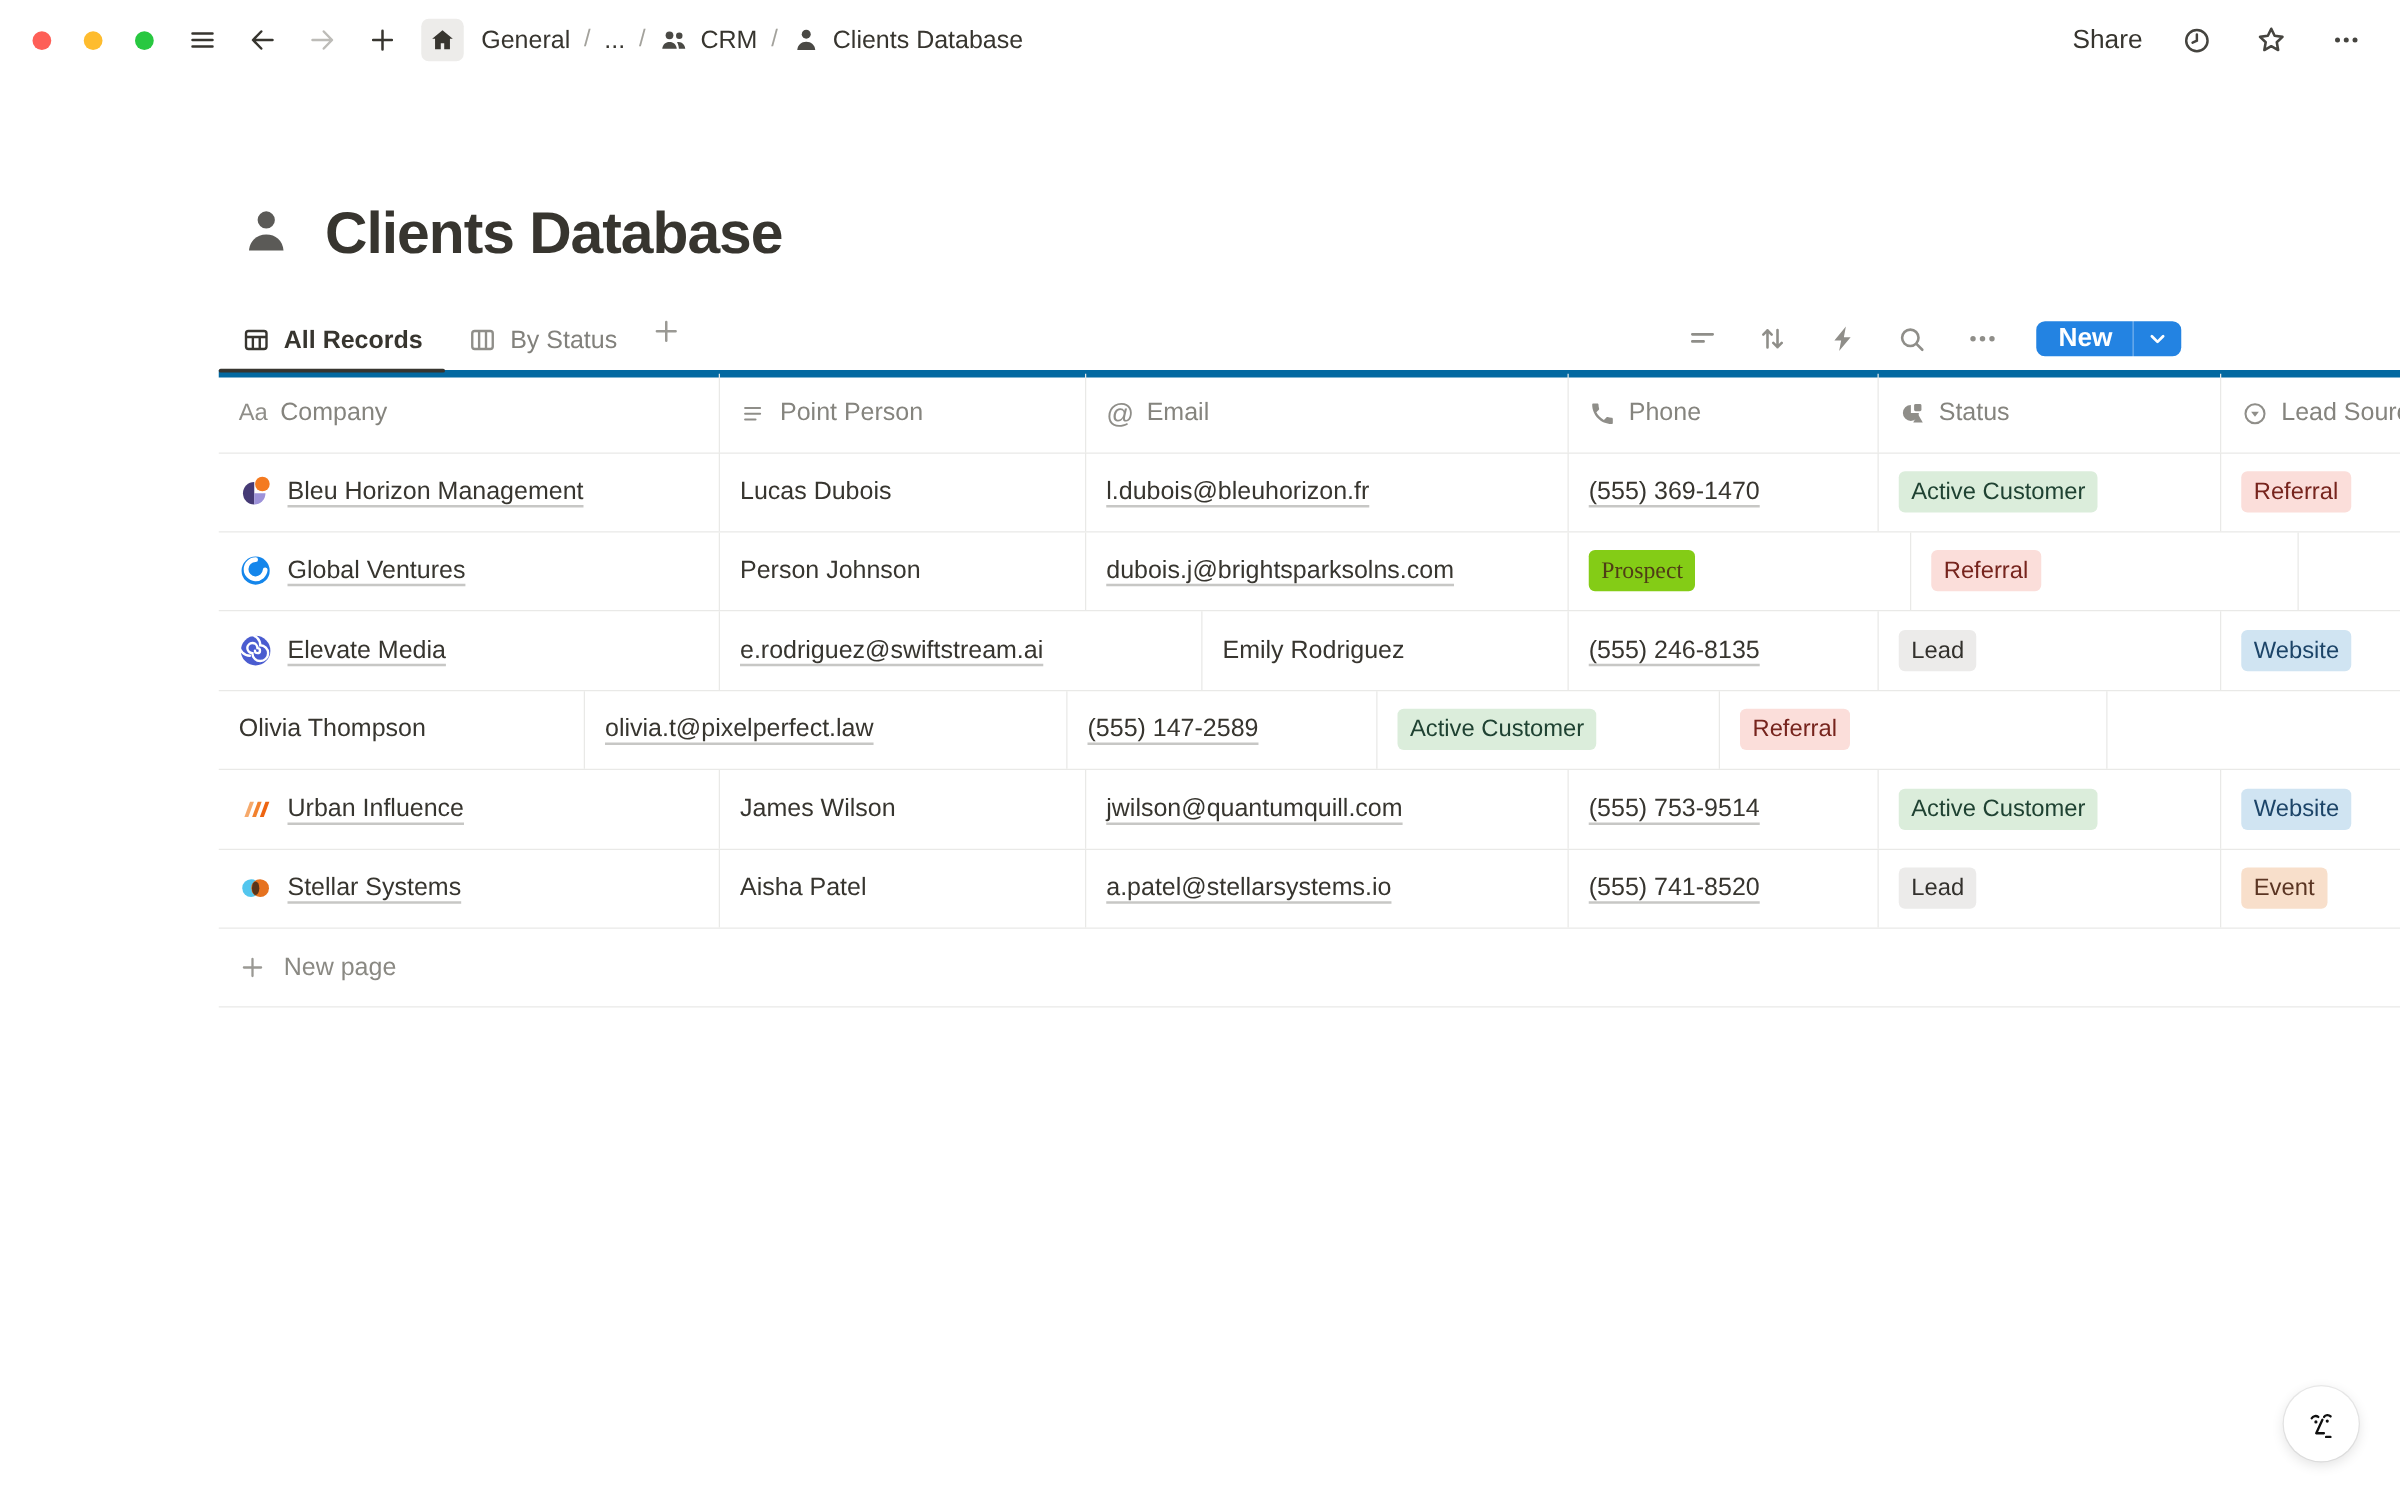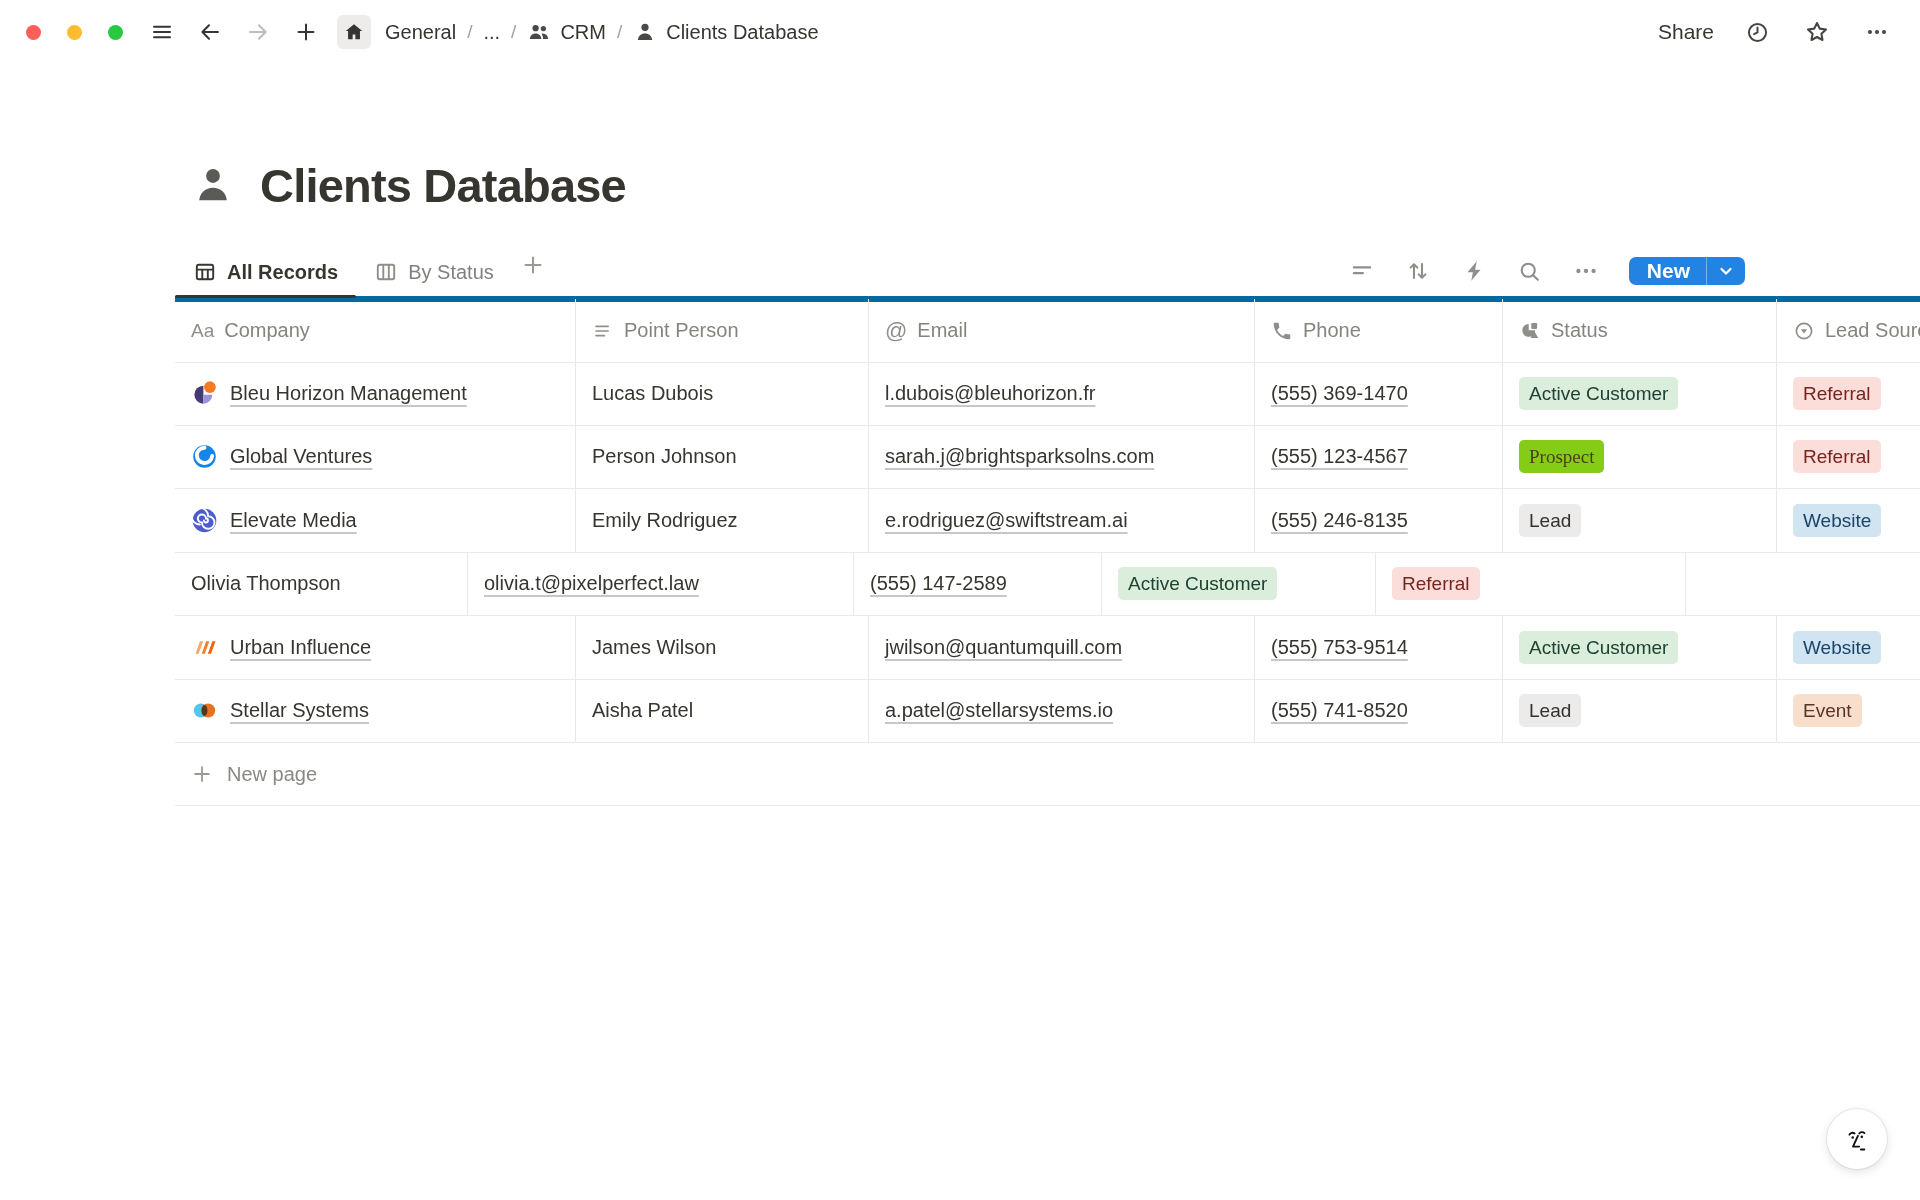--- a/index.html
+++ b/index.html
@@ -372,46 +372,43 @@
         <span class="logo">
           <svg width="27" height="27" viewBox="0 0 24 24">
             <circle cx="12" cy="12" r="10" fill="#1486EB"></circle>
             <path d="M12 4.2 A6.8 6.8 0 1 0 18.8 11.5" fill="none" stroke="#fff" stroke-width="3.4" stroke-linecap="round"></path>
           </svg>
         </span>
         <span class="company-name u">Global Ventures</span>
       </div>
       <div class="td c1">Person Johnson</div>
       <div class="td c2">
-        <span class="u">sarah.j@brightsparksolns.com</span>
-      </div>
-      <div class="td c3">
-        <span class="u">(555) 123-4567</span>
+        <span class="u">dubois.j@brightsparksolns.com</span>
       </div>
       <div class="td c4">
         <span class="tag" style="background: #84cc16; color: rgb(79, 61, 22); font-family: Liberation Serif, serif;">Prospect</span>
       </div>
       <div class="td c5">
         <span class="tag" style="background: rgb(251, 222, 218); color: rgb(118, 36, 29);">Referral</span>
       </div>
     </div>
     <div class="tr">
       <div class="td c0">
         <span class="logo">
           <svg width="27" height="27" viewBox="0 0 24 24">
             <circle cx="12" cy="12" r="10.5" fill="#4A5CD0"></circle>
             <path d="M12 12 m-0.5 0 a1.8 1.8 0 1 0 1.8 -1.8 a3.6 3.6 0 1 0 -3.6 3.6 a5.6 5.6 0 1 0 5.6 -5.6 a7.4 7.4 0 1 0 -7.4 7.4" fill="none" stroke="#fff" stroke-width="1.7" stroke-linecap="round"></path>
           </svg>
         </span>
         <span class="company-name u">Elevate Media</span>
       </div>
-      <div class="td c1">Emily Rodriguez</div>
       <div class="td c2">
         <span class="u">e.rodriguez@swiftstream.ai</span>
       </div>
+      <div class="td c1">Emily Rodriguez</div>
       <div class="td c3">
         <span class="u">(555) 246-8135</span>
       </div>
       <div class="td c4">
         <span class="tag" style="background: rgb(236, 235, 234); color: rgb(51, 49, 45);">Lead</span>
       </div>
       <div class="td c5">
         <span class="tag" style="background: rgb(208, 228, 242); color: rgb(28, 68, 104);">Website</span>
       </div>
     </div>

